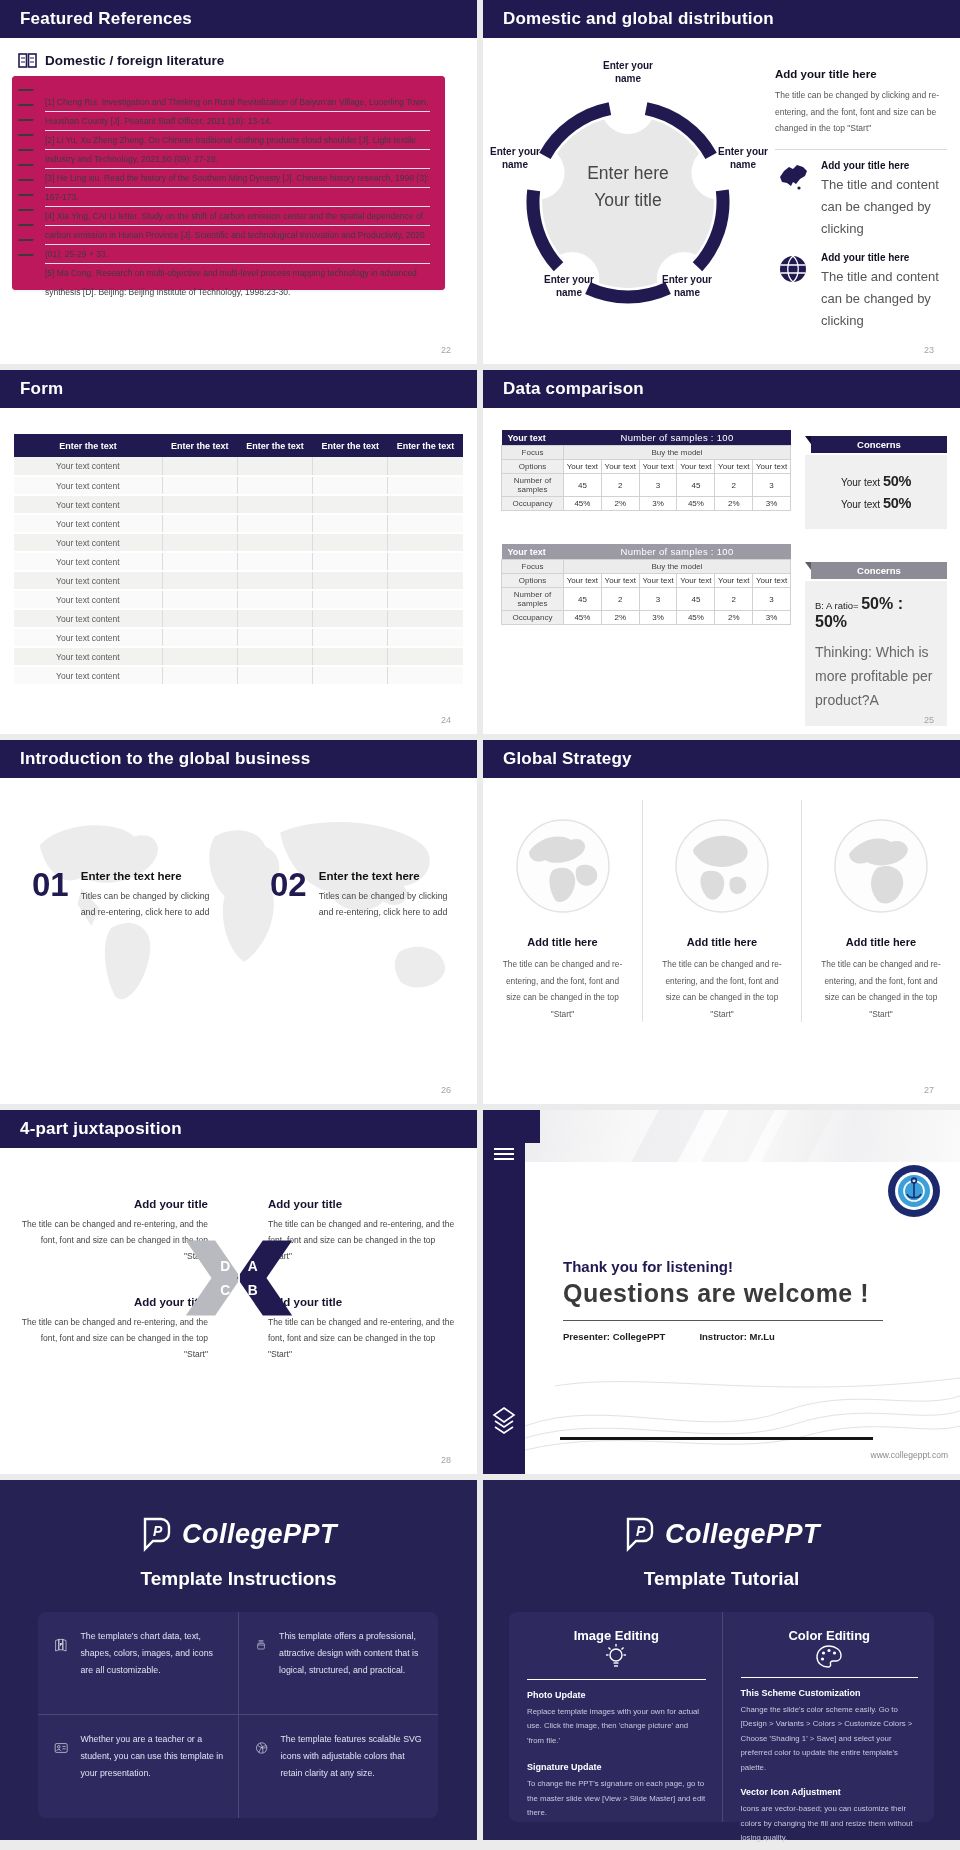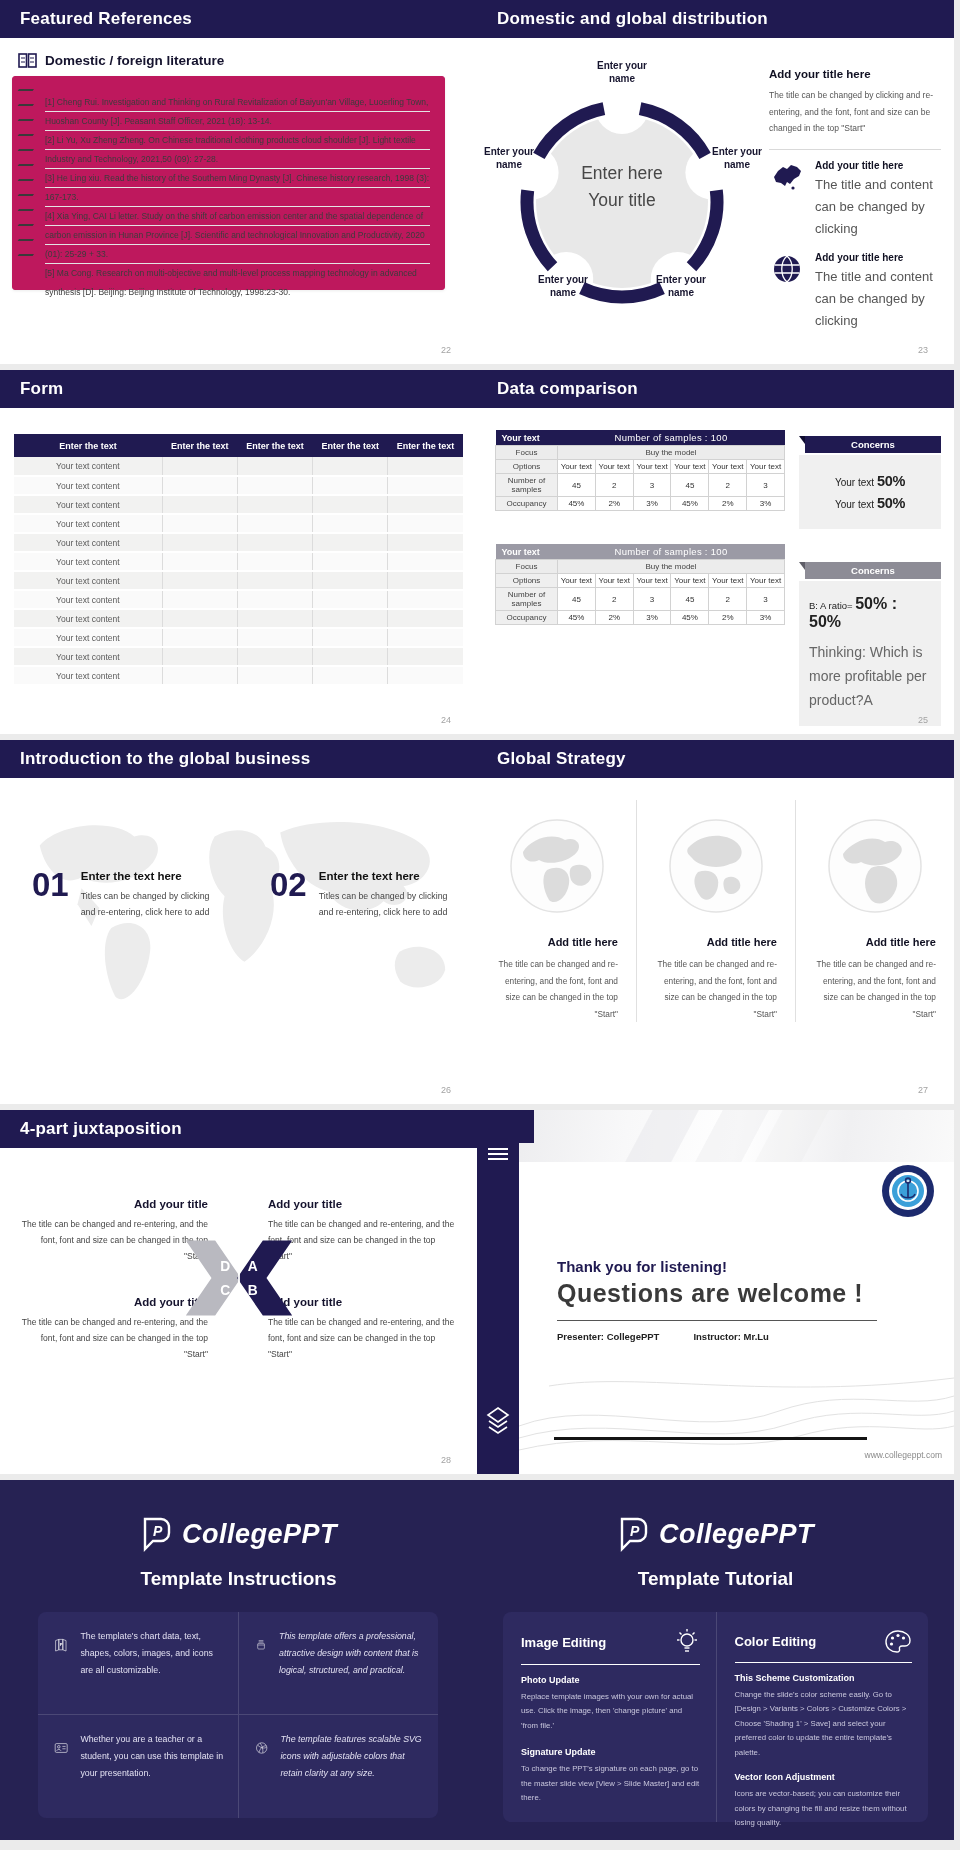--- a/index.html
+++ b/index.html
@@ -1,18 +1,18 @@
 <!DOCTYPE html>
 <html><head>
 <meta charset="utf-8">
 <style>
   * { margin:0; padding:0; box-sizing:border-box; }
   body { background:#ebebeb; font-family:"Liberation Sans", sans-serif; }
   .page { width:960px; height:1850px; background:#ebebeb; position:relative; overflow:hidden; }
-  .row { display:flex; gap:0; margin-bottom:6px; }
+  .row { display:flex; gap:6px; margin-bottom:6px; }
   .cell { width:477px; height:364px; background:#fff; position:relative; overflow:hidden; flex:none; }
   .bar { height:38px; background:#201a51; color:#fff; display:flex; align-items:center; padding-left:20px; }
   .bar span { font-size:17px; font-weight:bold; letter-spacing:.2px; }
   .pagenum { position:absolute; right:26px; bottom:9px; font-size:9px; color:#a3a3a3; }
 
   
   .s22-head { display:flex; align-items:flex-end; gap:8px; margin:15px 0 0 18px; }
   .s22-head b { font-size:13.5px; color:#15132e; }
   .ref-panel { position:absolute; left:12px; top:76px; width:433px; height:214px; background:#be185d;
                border:1px solid #be185d; border-radius:3px; box-shadow:0 1px 3px rgba(0,0,0,.08); display:flex; }
@@ -79,21 +79,21 @@
 
   
   .s26-items { position:absolute; top:128px; left:0; width:477px; display:flex; }
   .s26-item { display:flex; gap:12px; width:238px; padding-left:32px; }
   .s26-num { font-size:33px; font-weight:800; color:#201a51; line-height:1; }
   .s26-item h4 { font-size:11.5px; color:#111; margin:2px 0 6px; }
   .s26-item .tx { font-size:8.8px; color:#444; line-height:1.85; width:145px; }
 
   
   .s27-cols { position:absolute; top:60px; left:0; width:477px; display:flex; }
-  .s27-col { width:159px; padding:10px 18px 0; text-align:right; }
+  .s27-col { width:159px; padding:10px 18px 0; text-align:center; }
   .s27-col + .s27-col { border-left:1px solid #e0e0e0; }
   .s27-globe { display:block; margin:8px auto 22px; }
   .s27-col h4 { font-size:11px; color:#101022; margin-bottom:8px; }
   .s27-col .tx { font-size:8.3px; color:#555; line-height:2.0; }
 
   
   .s28-block { position:absolute; width:190px; }
   .s28-block h4 { font-size:11.5px; color:#15132e; margin-bottom:6px; }
   .s28-block .tx { font-size:8.5px; color:#444; line-height:1.9; }
   .s28-tl { left:18px; top:88px; text-align:right; }
@@ -124,27 +124,27 @@
 
   
   .panel { width:477px; height:360px; background:#262253; position:relative; color:#fff; flex:none; }
   .p-logo { display:flex; align-items:center; justify-content:center; gap:10px; padding-top:36px; }
   .p-logo .word { font-size:27px; font-weight:bold; font-style:italic; letter-spacing:.5px; }
   .p-head { text-align:center; font-size:19px; font-weight:bold; margin-top:16px; }
   .inst-box { position:absolute; left:38px; top:132px; width:400px; height:206px; background:#2e2a60;
               border-radius:8px; display:flex; flex-wrap:wrap; }
   .inst-item { width:200px; height:103px; padding:16px 14px 0 16px; display:flex; gap:12px; }
   .inst-item:nth-child(1), .inst-item:nth-child(2) { border-bottom:1px solid rgba(255,255,255,.14); }
-  .inst-item:nth-child(2), .inst-item:nth-child(4) { border-left:1px solid rgba(255,255,255,.14);font-style:italic; }
+  .inst-item:nth-child(2), .inst-item:nth-child(4) { border-left:1px solid rgba(255,255,255,.14); }
   .inst-item .tx { font-size:8.8px; line-height:1.95; color:#e3e1f2; }
   .tut-box { position:absolute; left:26px; top:132px; width:425px; height:210px; background:#2e2a60;
              border-radius:8px; display:flex; }
   .tut-col { width:50%; padding:16px 16px 0 18px; }
   .tut-col + .tut-col { border-left:1px solid rgba(255,255,255,.14); }
-  .tut-h { display:flex; justify-content:space-between; align-items:center; }
+  .tut-h { display:flex; justify-content:space-between; align-items:center;flex-direction:column; }
   .tut-h b { font-size:13px; }
   .tut-rule { border:none; border-top:1.5px solid #fff; margin:8px 0 10px; }
   .tut-sub { font-size:9px; font-weight:bold; margin:8px 0 5px; }
   .tut-tx { font-size:7.8px; line-height:1.85; color:#c9c7dd; }
 </style>
 </head>
 <body>
 
 <div class="page">
 

